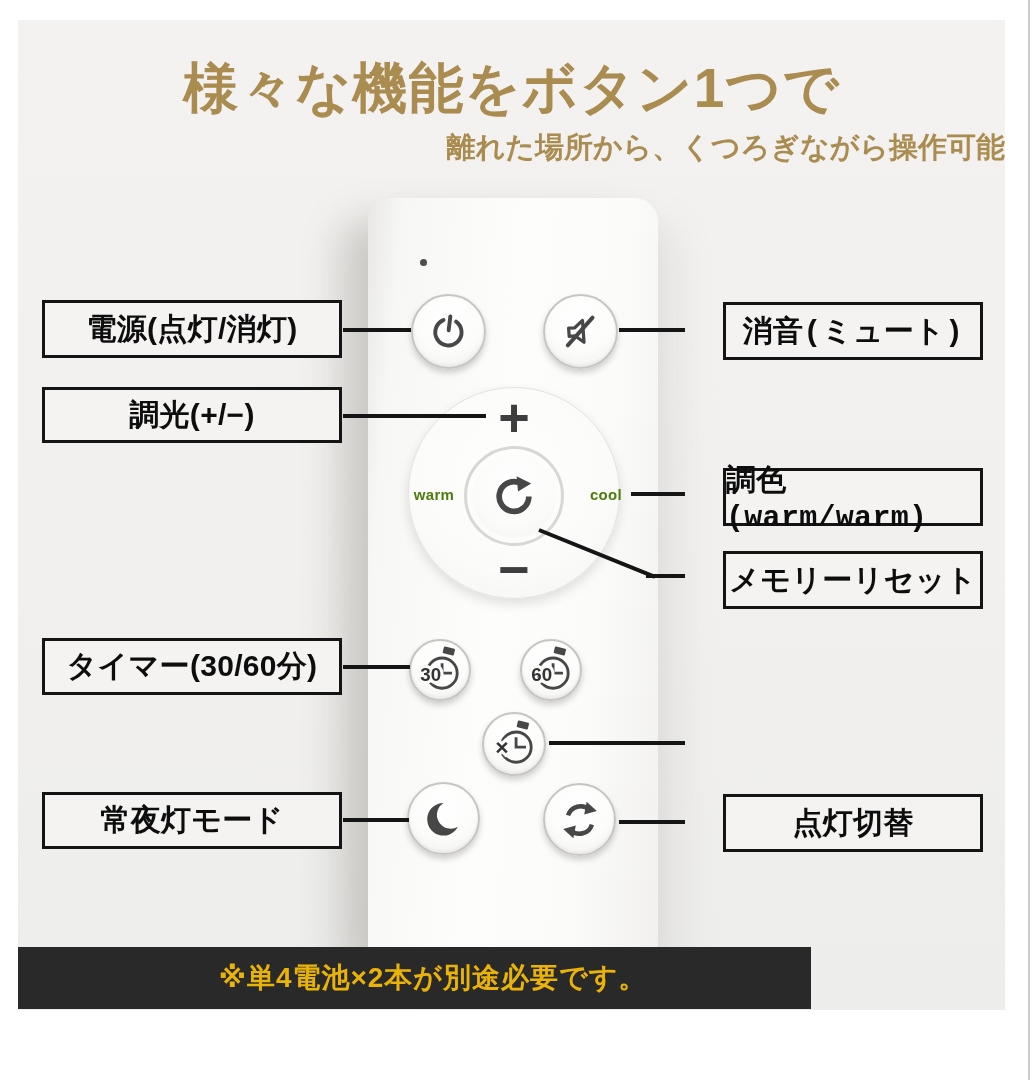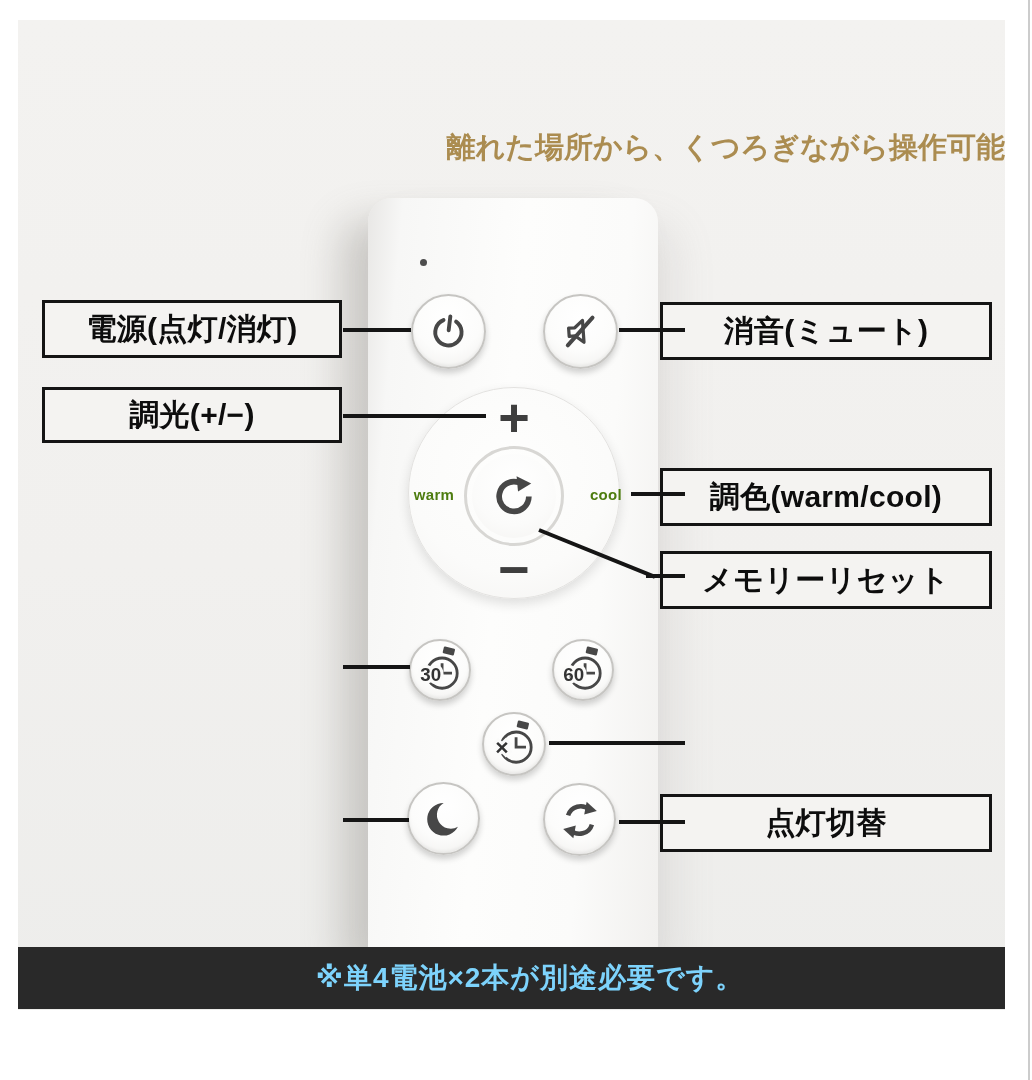--- a/index.html
+++ b/index.html
@@ -39,38 +39,39 @@
                  background: radial-gradient(circle at 50% 35%, #ffffff 0%, #fbfbfa 60%, #f4f3f1 100%);
                  display: flex; align-items: center; justify-content: center; }
   .dial-glyph { position: absolute; text-align: center; color: #3e3e3e; font-weight: bold; }
   .plusminus { font-size: 54px; line-height: 54px; width: 50px; left: 489px; }
   .wc { font-size: 15px; line-height: 28px; width: 60px; top: 481px; letter-spacing: 0.3px; color: #4d7c0f; }
 
   .label-box { position: absolute; border: 3px solid #141414; background: #f4f3f1;
                display: flex; align-items: center; justify-content: center;
                font-size: 30px; font-weight: bold; color: #0d0d0d; letter-spacing: 0.3px; }
   .lb-left { left: 42px; width: 300px; height: 58px; }
-  .lb-right { left: 660px; width: 332px; height: 58px; }
+  .lb-right { left: 723px; width: 260px; height: 58px; font-family: Liberation Mono, monospace; }
 
   .line { position: absolute; height: 4px; background: #151515; }
 
-  .footer-bar { position: absolute; left: 18px; top: 947px; width: 987px; height: 62px;
+  .footer-bar { position: absolute; left: 18px; top: 947px; width: 793px; height: 62px;
                 background: #292929; display: flex; align-items: center; justify-content: center;
-                color: #7dd3fc; font-size: 28px; font-weight: bold; letter-spacing: 1px; padding-left: 37px; }
+                color: #eab308; font-size: 28px; font-weight: bold; letter-spacing: 1px; padding-left: 37px; }
 
   .edge-line { position: absolute; left: 1028px; top: 0; width: 2px; height: 1080px; background: #cccccc; }
 
   svg text { font-family: "Liberation Sans", "DejaVu Sans", sans-serif; }
 </style>
 </head>
 <body>
 
 <div class="canvas">
   <div class="panel"></div>
 
+  <div class="title">様々な機能をボタン1つで</div>
   <div class="subtitle">離れた場所から、くつろぎながら操作可能</div>
 
   <div class="remote"></div>
   <div class="led"></div>
 
   <div class="rbtn" style="left:411px; top:294px; width:75px; height:75px;">
     <span style="transform:rotate(7deg); display:flex;">
       <svg viewBox="0 0 24 24" width="39" height="39">
         <path d="M12 2.6 v8.6" fill="none" stroke="#474747" stroke-width="2.4" stroke-linecap="round"></path>
         <path d="M8.1 5.4 a8.1 8.1 0 1 0 7.8 0" fill="none" stroke="#474747" stroke-width="2.4" stroke-linecap="round"></path>
@@ -106,21 +107,21 @@
     <span style="display:flex;">
       <svg viewBox="0 0 48 48" width="50" height="50">
         <rect x="27" y="2.5" width="11" height="6.5" rx="1" fill="#474747" transform="rotate(14 32.5 5.8)"></rect>
         <circle cx="26" cy="27" r="14.5" fill="none" stroke="#474747" stroke-width="2.7"></circle>
         <path d="M26 17.5 V27 h9.5" fill="none" stroke="#474747" stroke-width="2.7"></path>
         <text x="5" y="34.5" font-size="18" font-weight="bold" fill="#333333" stroke="#fbfbfa" stroke-width="6" paint-order="stroke">30</text>
       </svg>
     </span>
   </div>
 
-  <div class="rbtn" style="left:552px; top:639px; width:62px; height:62px;">
+  <div class="rbtn" style="left:520px; top:639px; width:62px; height:62px;">
     <span style="display:flex;">
       <svg viewBox="0 0 48 48" width="50" height="50">
         <rect x="27" y="2.5" width="11" height="6.5" rx="1" fill="#474747" transform="rotate(14 32.5 5.8)"></rect>
         <circle cx="26" cy="27" r="14.5" fill="none" stroke="#474747" stroke-width="2.7"></circle>
         <path d="M26 17.5 V27 h9.5" fill="none" stroke="#474747" stroke-width="2.7"></path>
         <text x="5" y="34.5" font-size="18" font-weight="bold" fill="#333333" stroke="#fbfbfa" stroke-width="6" paint-order="stroke">60</text>
       </svg>
     </span>
   </div>
 
@@ -153,26 +154,32 @@
       </svg>
     </span>
   </div>
 
   <div class="label-box lb-left" style="top:300px;">
     <span>電源(点灯/消灯)</span>
   </div>
   <div class="label-box lb-left" style="top:387px; height:56px;">
     <span>調光(+/−)</span>
   </div>
+  <div class="label-box lb-left" style="top:638px; height:57px;">
+    <span>タイマー(30/60分)</span>
+  </div>
+  <div class="label-box lb-left" style="top:792px; height:57px;">
+    <span>常夜灯モード</span>
+  </div>
 
   <div class="label-box lb-right" style="top:302px;">
     <span>消音(ミュート)</span>
   </div>
   <div class="label-box lb-right" style="top:468px;">
-    <span>調色(warm/cool)</span>
+    <span>調色(warm/warm)</span>
   </div>
   <div class="label-box lb-right" style="top:551px;align-items:center;">
     <span>メモリーリセット</span>
   </div>
   <div class="label-box lb-right" style="top:794px;">
     <span>点灯切替</span>
   </div>
 
   <div class="line" style="left:343px; top:328px; width:68px;"></div>
   <div class="line" style="left:343px; top:414px; width:143px;"></div>

